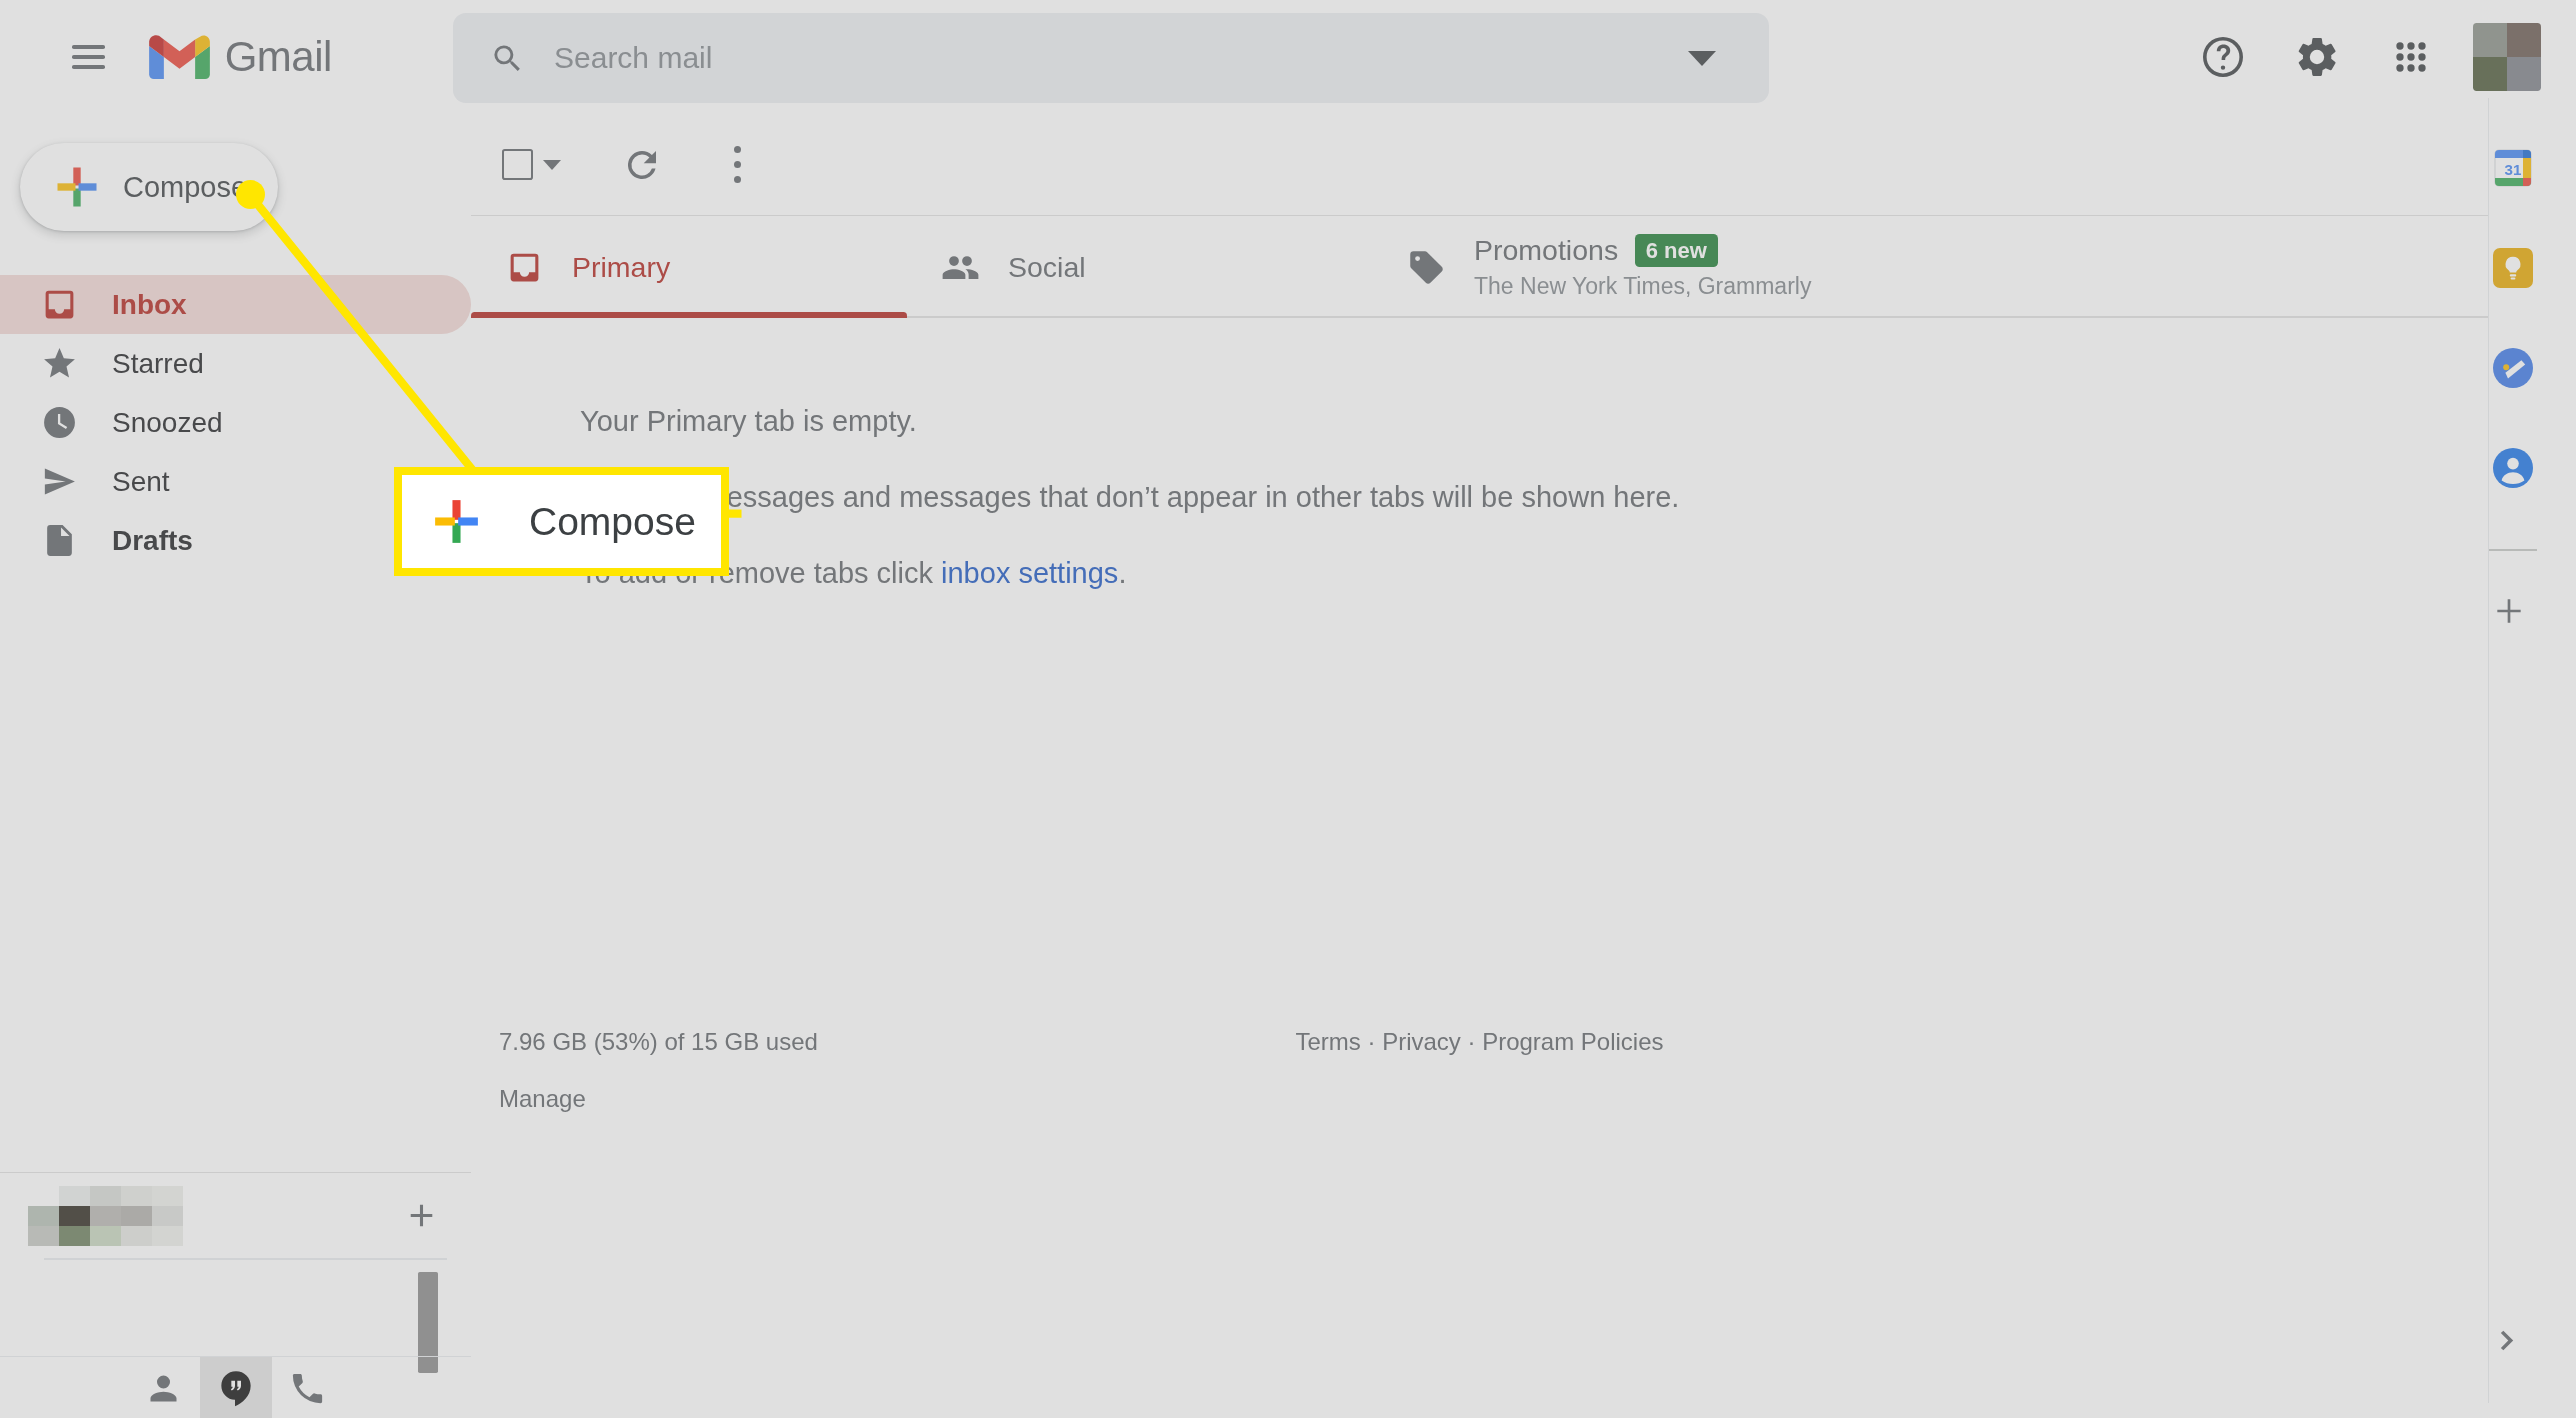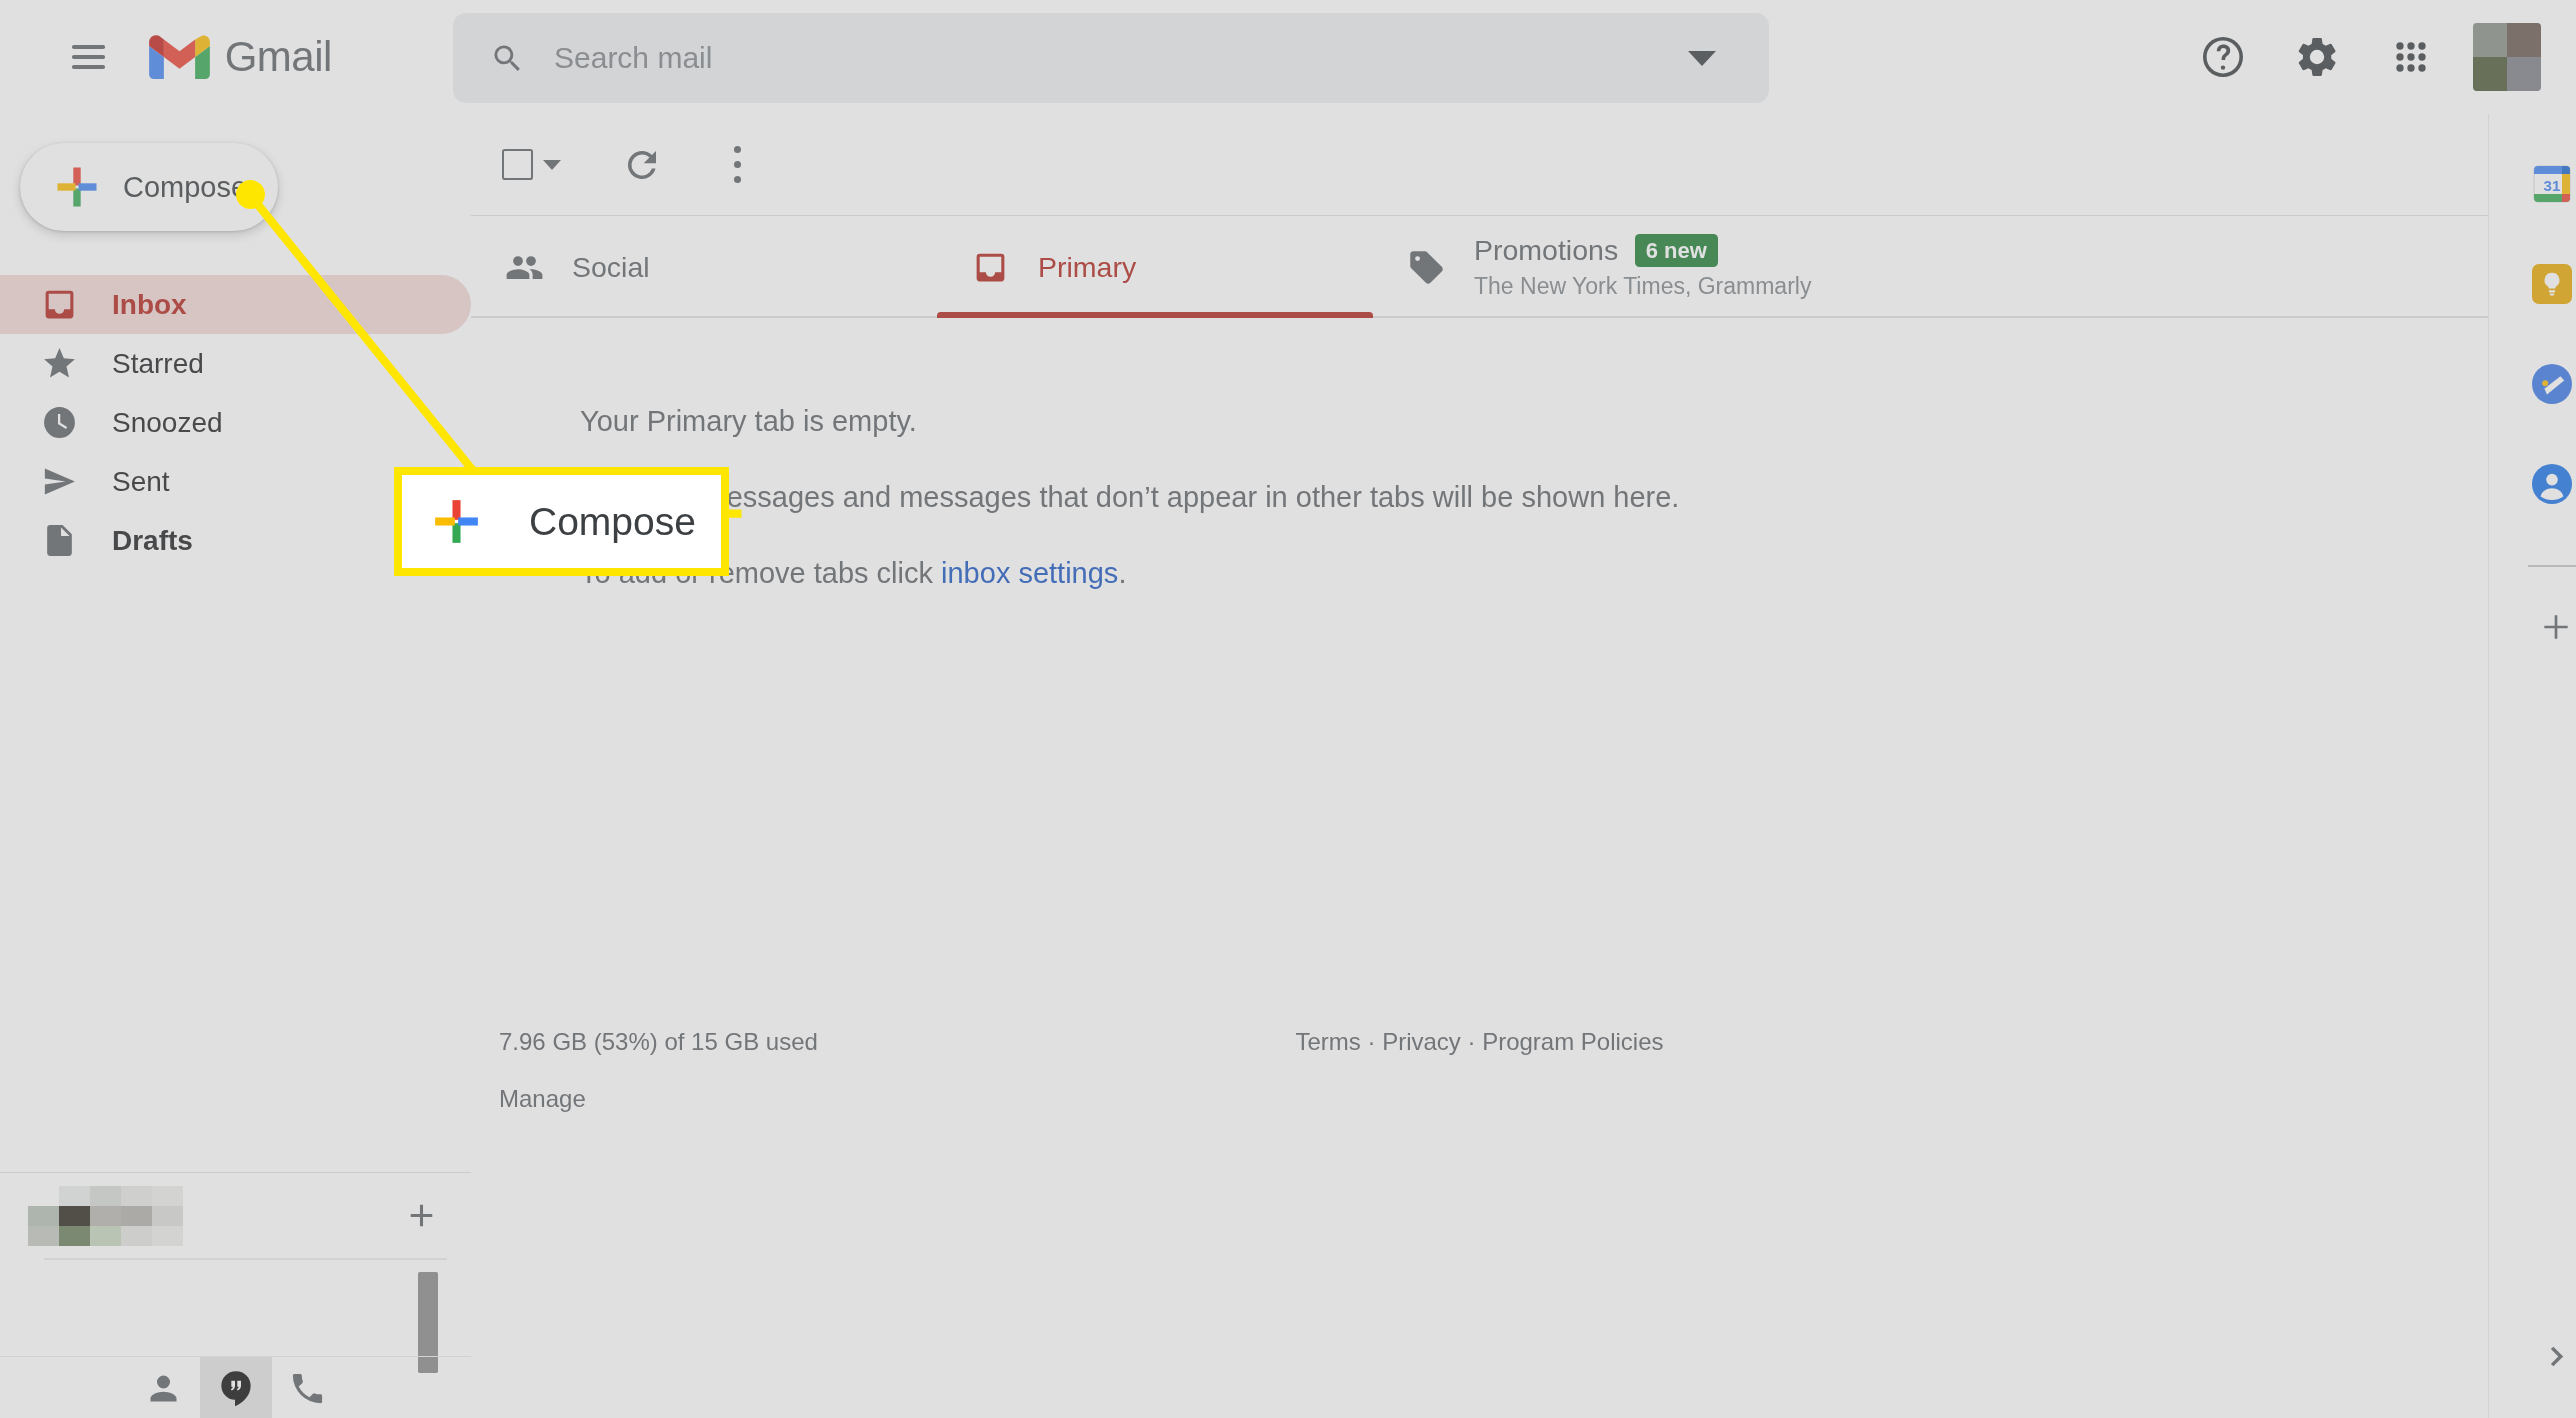--- a/index.html
+++ b/index.html
@@ -168,23 +168,23 @@
   }
   .f-col { position:absolute; }
   .f-left { left:28px; top:7.4px; }
   .f-center { left:50%; transform:translateX(-50%); top:7.4px; white-space:nowrap; }
   .f-right { right:28px; top:7.4px; text-align:right; }
   .f-row2 { margin-top:29px; }
   .f-link { cursor:pointer; }
 
   
   .rail {
-    position:absolute; right:0; top:114px; width:88px; height:1305px;
+    position:absolute; right:0; top:98px; width:88px; height:1305px;
     background:#ffffff; border-left:1.8px solid #e8eaed; z-index:5;
-    display:flex; flex-direction:column; align-items:flex-end;
+    display:flex; flex-direction:column; align-items:flex-start;
   }
   .rail-icon { margin-top:52px; width:48px; height:48px; cursor:pointer; }
   .rail-icon:first-child { margin-top:46px; }
   .rail-div { width:48px; height:1.8px; background:#c4c7c5; margin-top:57px; }
   .rail-plus { margin-top:40px; width:40px;height:40px; cursor:pointer; }
   .rail-chev { position:absolute; bottom:44px; width:37px; height:37px; cursor:pointer; }
 
   
   .callout-layer { position:absolute; inset:0; z-index:80; pointer-events:none; }
   .callout-dot {
@@ -392,45 +392,45 @@
       <div class="kebab">
         <i></i>
           <i></i>
           <i></i>
       </div>
     </div>
 
     <div class="tabbar">
       <div class="tabbar-rule"></div>
 
+      <div class="mtab active" style="width:436px">
+        <span class="mtab-icon">
+          <svg width="37" height="37" viewBox="0 0 24 24">
+            <path fill="#b3261e" d="M19 3H5a2 2 0 0 0-2 2v14a2 2 0 0 0 2 2h14a2 2 0 0 0 2-2V5a2 2 0 0 0-2-2zm0 12h-4a3 3 0 0 1-6 0H5V5h14z"></path>
+          </svg>
+        </span>
+        <span class="mtab-texts">
+          <span class="mtab-title-row">
+            <span class="mtab-title">Primary</span>
+          </span>
+        </span>
+        <span class="tab-underline" style="width:436px"></span>
+      </div>
+
       <div class="mtab" style="width:466px">
         <span class="mtab-icon">
           <svg width="39" height="39" viewBox="0 0 24 24">
             <path fill="#5f6368" d="M16 11a3 3 0 1 0 0-6 3 3 0 0 0 0 6zm-8 0a3 3 0 1 0 0-6 3 3 0 0 0 0 6zm0 2c-2.3 0-7 1.2-7 3.5V19h14v-2.5C15 14.2 10.3 13 8 13zm8 0c-.3 0-.6 0-1 .1 1.2.8 2 1.9 2 3.4V19h6v-2.5c0-2.3-4.7-3.5-7-3.5z"></path>
           </svg>
         </span>
         <span class="mtab-texts">
           <span class="mtab-title-row">
             <span class="mtab-title">Social</span>
           </span>
         </span>
-      </div>
-
-      <div class="mtab active" style="width:436px">
-        <span class="mtab-icon">
-          <svg width="37" height="37" viewBox="0 0 24 24">
-            <path fill="#b3261e" d="M19 3H5a2 2 0 0 0-2 2v14a2 2 0 0 0 2 2h14a2 2 0 0 0 2-2V5a2 2 0 0 0-2-2zm0 12h-4a3 3 0 0 1-6 0H5V5h14z"></path>
-          </svg>
-        </span>
-        <span class="mtab-texts">
-          <span class="mtab-title-row">
-            <span class="mtab-title">Primary</span>
-          </span>
-        </span>
-        <span class="tab-underline" style="width:436px"></span>
       </div>
 
       <div class="mtab" style="flex:1">
         <span class="mtab-icon">
           <svg width="39" height="39" viewBox="0 0 24 24">
             <path fill="#5f6368" d="M21.4 11.6l-9-9A2 2 0 0 0 11 2H4a2 2 0 0 0-2 2v7c0 .6.2 1.1.6 1.4l9 9c.4.4.9.6 1.4.6s1-.2 1.4-.6l7-7c.4-.4.6-.9.6-1.4s-.2-1-.6-1.4zM6.5 8A1.5 1.5 0 1 1 6.5 5a1.5 1.5 0 0 1 0 3z"></path>
           </svg>
         </span>
         <span class="mtab-texts">
           <span class="mtab-title-row">

